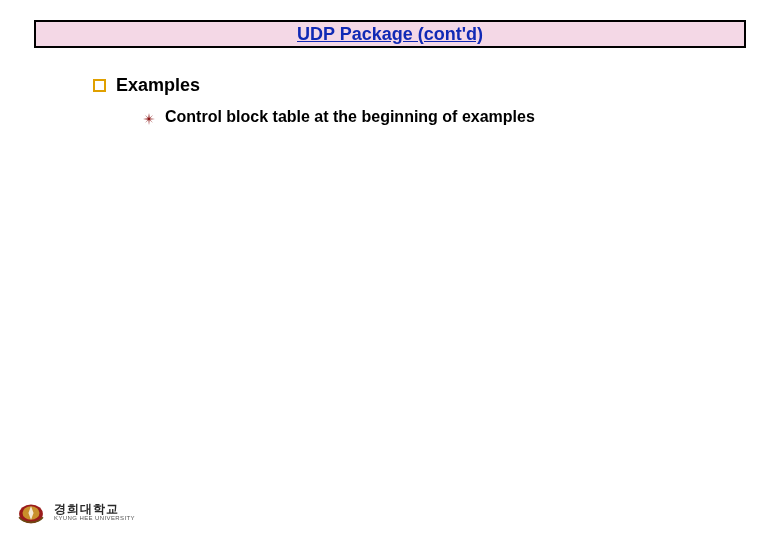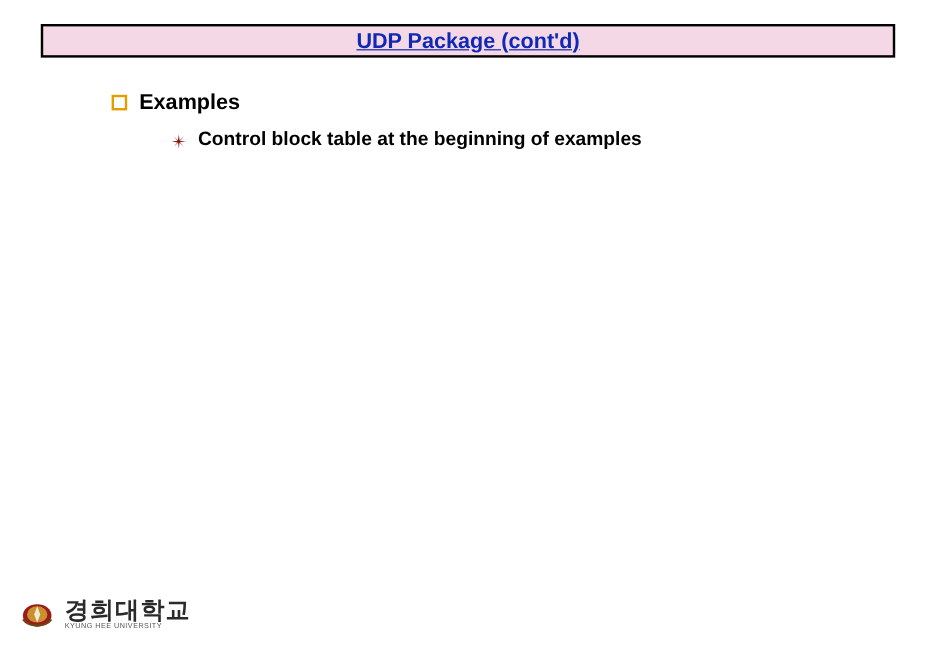--- a/index.html
+++ b/index.html
@@ -78,21 +78,21 @@
     align-items: center;
   }
   .crest {
     width: 34px;
     height: 26px;
     margin-right: 6px;
     flex: 0 0 auto;
   }
   .uniname-kr {
     font-weight: bold;
-    font-size: 20px;
+    font-size: 12px;
     color: #2a2a2a;
     letter-spacing: 1px;
     line-height: 1;
   }
   .uniname-en {
     font-size: 6px;
     color: #555;
     letter-spacing: 0.4px;
     line-height: 1.2;
   }

